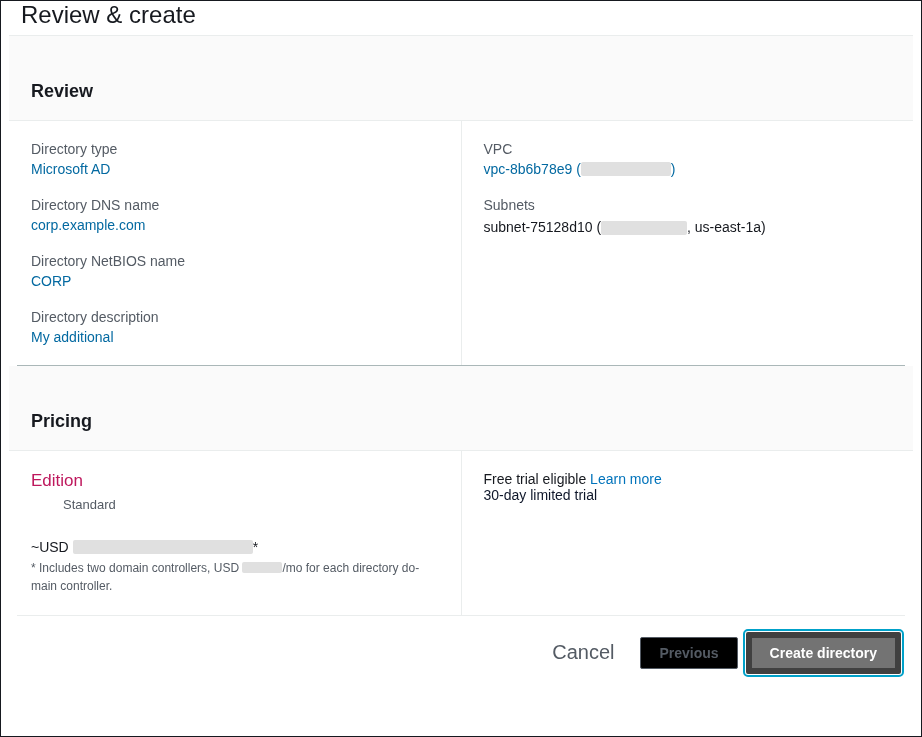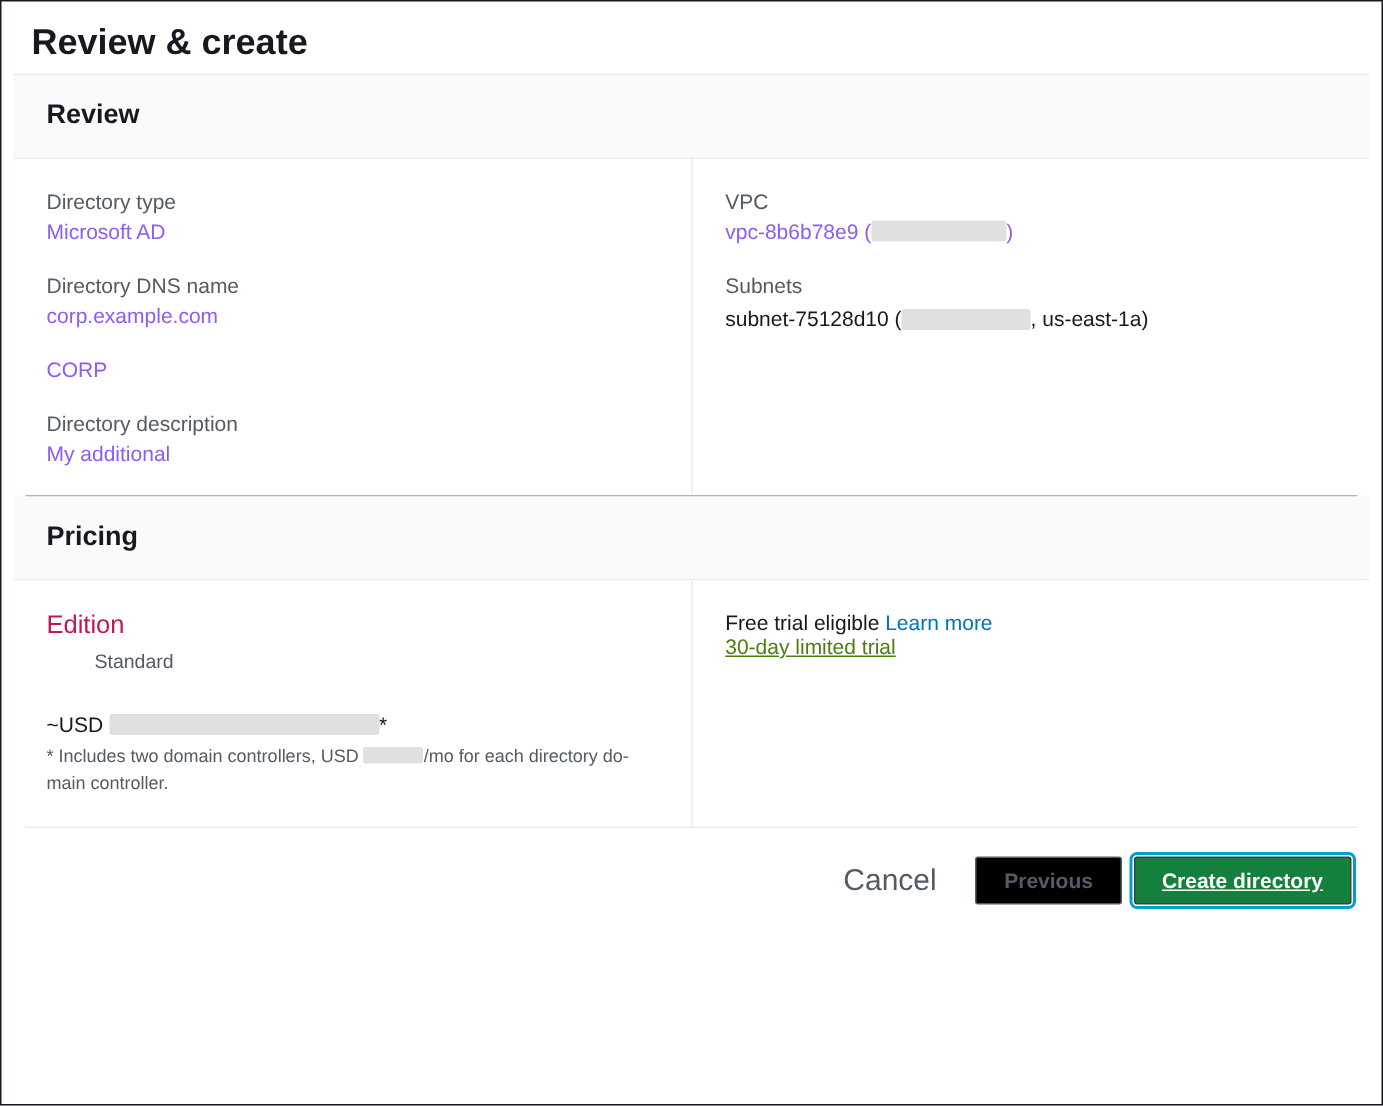--- a/index.html
+++ b/index.html
@@ -11,36 +11,37 @@
       font-family: "Amazon Ember", "Helvetica Neue", Arial, sans-serif;
       background: #ffffff;
       color: #16191f;
       width: 922px;
       height: 737px;
       border: 1px solid #16191f;
       overflow: hidden;
     }
     .page-title {
       font-size: 24px;
-      font-weight: 700;
-      padding: 14px 20px 6px 20px;
+      font-weight: 400;
+      padding: 0 20px 6px 20px;
     }
     .container {
       padding: 0 8px 8px 8px;
     }
     .section-header {
       background: #fafafa;
       padding: 16px 22px 18px 22px;
       border-top: 1px solid #eaeded;
       border-bottom: 1px solid #eaeded;
     }
     .section-header h2 {
       font-size: 18px;
       font-weight: 700;
       color: #16191f;
+      margin-top: 29px;
     }
     .panel-body {
       background: #ffffff;
       display: flex;
     }
     .col {
       padding: 20px 22px;
       flex: 1;
     }
     .col-divider {
@@ -52,21 +53,21 @@
     .field-group:last-child {
       margin-bottom: 0;
     }
     .field-label {
       font-size: 14px;
       color: #545b64;
       margin-bottom: 4px;
     }
     .field-value {
       font-size: 14px;
-      color: #8b5cf6;
+      color: #0369a1;
     }
     .field-subtext {
       font-size: 12px;
       color: #545b64;
       line-height: 1.5;
     }
     .divider-hr {
       border: none;
       border-top: 1px solid #aab7b8;
       margin: 0 8px 0 8px;
@@ -114,26 +115,25 @@
       padding: 7px 18px;
       border-radius: 2px;
       cursor: pointer;
     }
     .btn-previous {
       background: #000000;
       border: 1px solid #545b64;
       color: #545b64;
     }
     .btn-primary {
-      background: #15803d;
-      border: 1px solid #404040;
+      background: #737373;
+      border: 6px solid #404040;
       color: #ffffff;
       outline: 2px solid #00a1c9;
       outline-offset: 1px;
-      text-decoration: underline;
     }
     .pricing-row-1 {
       margin-bottom: 4px;
     }
     .pricing-price {
       font-size: 14px;
       color: #16191f;
       margin-top: 24px;
       margin-bottom: 4px;
     }
@@ -157,20 +157,21 @@
     <div class="col">
       <div class="field-group">
         <div class="field-label">Directory type</div>
         <div class="field-value">Microsoft AD</div>
       </div>
       <div class="field-group">
         <div class="field-label">Directory DNS name</div>
         <div class="field-value">corp.example.com</div>
       </div>
       <div class="field-group">
+        <div class="field-label">Directory NetBIOS name</div>
         <div class="field-value">CORP</div>
       </div>
       <div class="field-group">
         <div class="field-label">Directory description</div>
         <div class="field-value">My additional</div>
       </div>
     </div>
     <div class="col col-divider">
       <div class="field-group">
         <div class="field-label">VPC</div>
@@ -205,21 +206,21 @@
           <span>* Includes two domain controllers, USD </span><span class="redacted redacted-inline" style="width:40px; height:11px;"></span><span>/mo for each directory do-</span><br>
           <span>main controller.</span>
         </div>
       </div>
     </div>
     <div class="col col-divider">
       <div class="field-group">
         <div style="font-size:14px; color:#16191f;">
           <span>Free trial eligible </span><a class="link">Learn more</a>
         </div>
-        <div class="field-value" style="color:#4d7c0f;text-decoration:underline;">30-day limited trial</div>
+        <div class="field-value" style="color:#0f172a;">30-day limited trial</div>
       </div>
     </div>
   </div>
 
   <hr class="faded-hr">
 
   <div class="footer-actions">
     <button class="btn-cancel">Cancel</button>
     <button class="btn btn-previous">Previous</button>
     <button class="btn btn-primary">Create directory</button>

